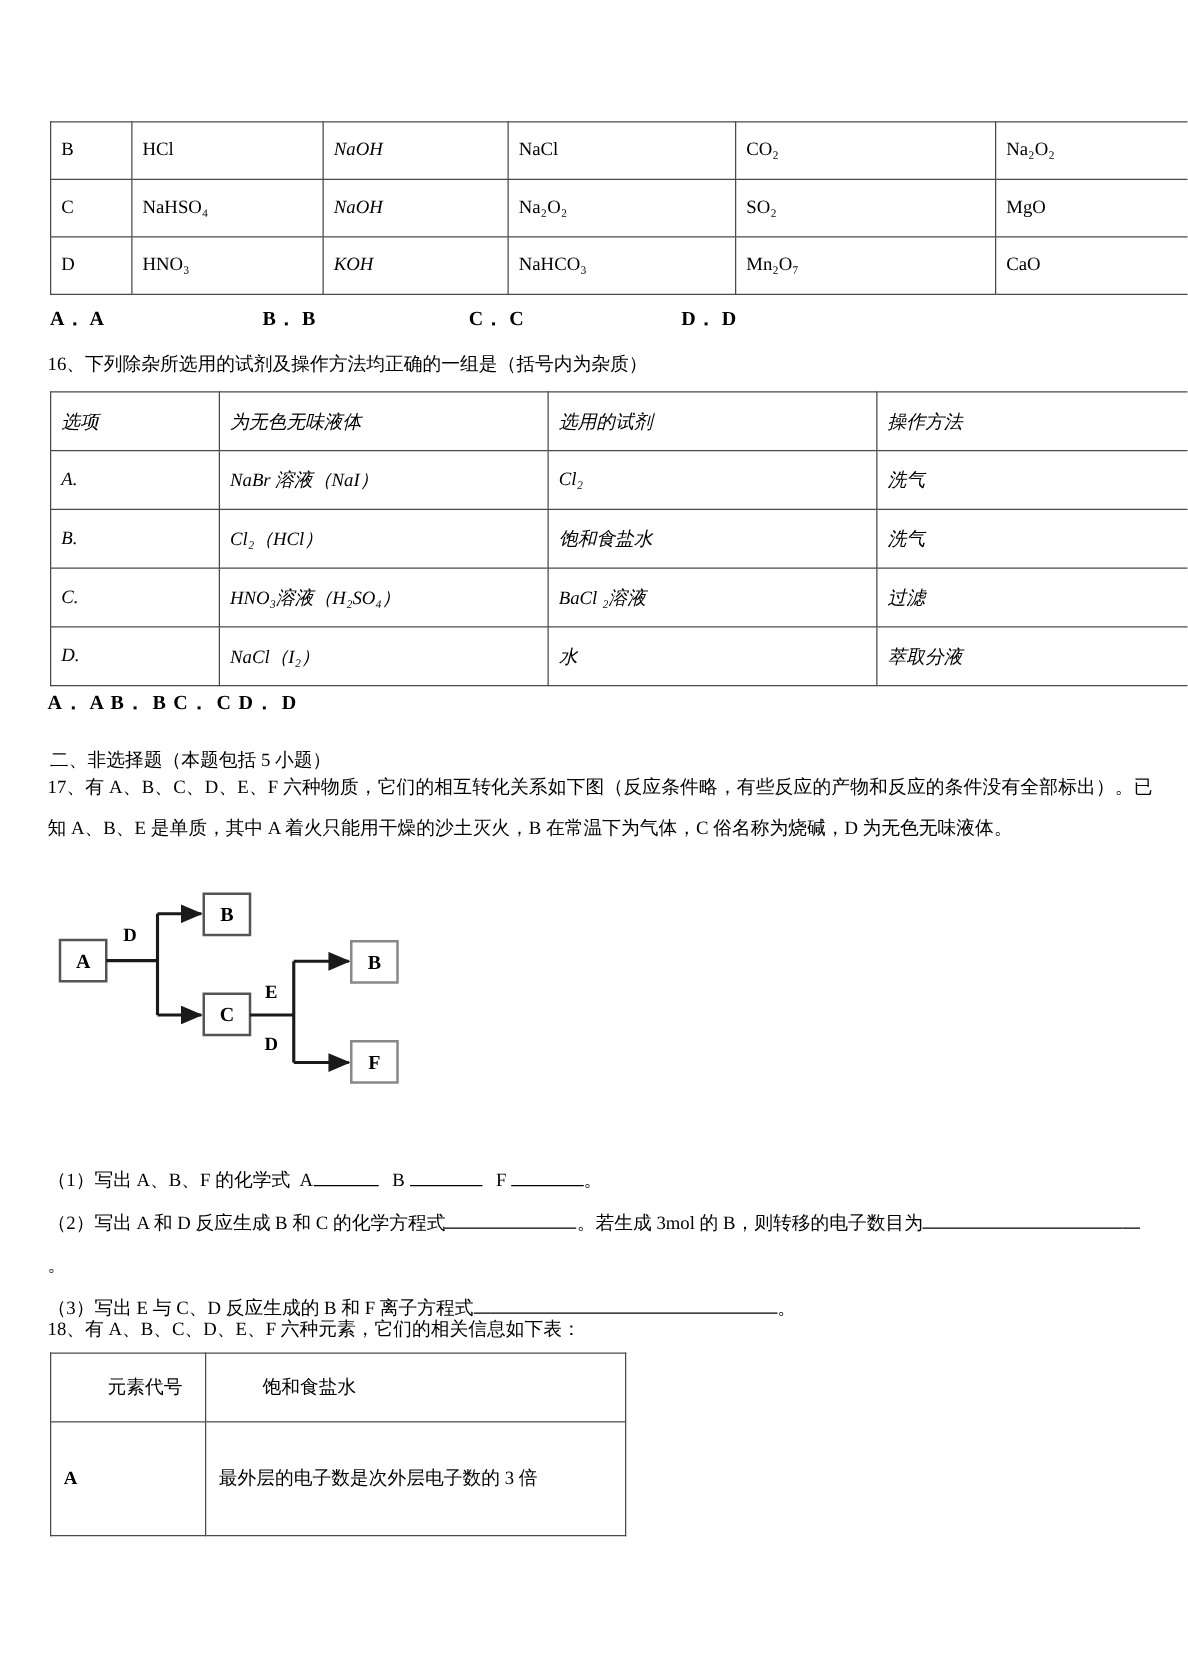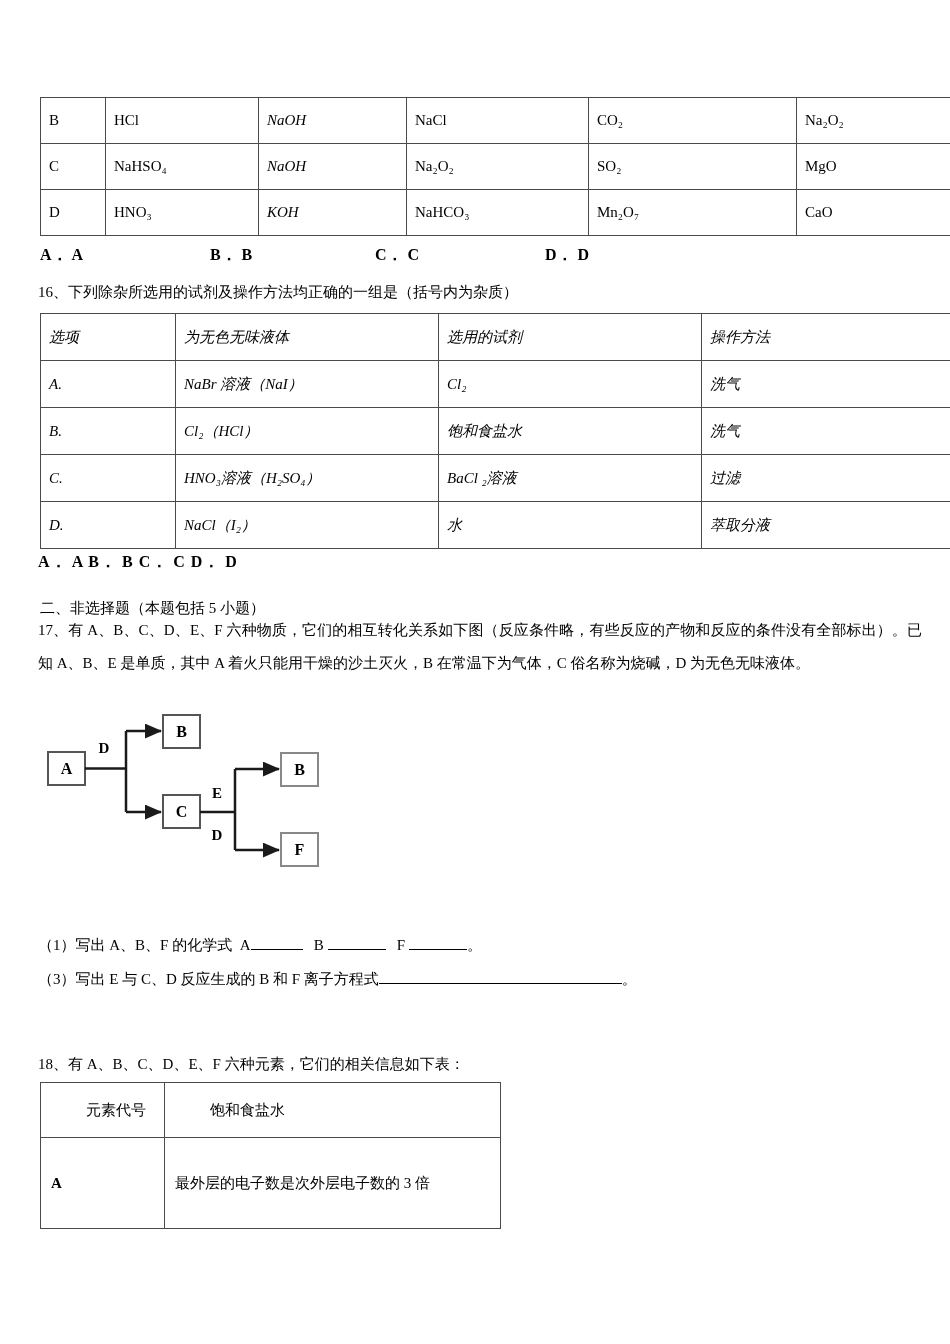--- a/index.html
+++ b/index.html
@@ -306,20 +306,23 @@
       <text x="179" y="93" font-family="'Liberation Serif', serif" font-size="15" font-weight="bold" text-anchor="middle" fill="#000">E</text>
       <text x="179" y="135" font-family="'Liberation Serif', serif" font-size="15" font-weight="bold" text-anchor="middle" fill="#000">D</text>
     </svg>
   </div>
 
   <div id="q17-parts">
     <div>
       <span>（1）写出 A、B、F 的化学式</span>&nbsp;&nbsp;<span>A</span><span class="blank b-sm"></span>&nbsp;&nbsp;&nbsp;<span>B</span>&nbsp;<span class="blank b-md"></span>&nbsp;&nbsp;&nbsp;<span>F</span>&nbsp;<span class="blank b-md"></span><span>。</span>
     </div>
     <div>
+      <span>（2）写出 A 和 D 反应生成 B 和 C 的化学方程式</span><span class="blank b-lg"></span><span>。若生成 3mol 的 B，则转移的电子数目为</span><span class="blank b-xl"></span><span class="blank b-tiny"></span><span>。</span>
+    </div>
+    <div>
       <span>（3）写出 E 与 C、D 反应生成的 B 和 F 离子方程式</span><span class="blank b-xxl"></span><span>。</span>
     </div>
   </div>
 
   <div id="q18-stem">18、有 A、B、C、D、E、F 六种元素，它们的相关信息如下表：</div>
 
   <table class="qtable" id="table-three">
     <tbody>
       <tr class="hdr-row">
         <td class="e0">元素代号</td>

